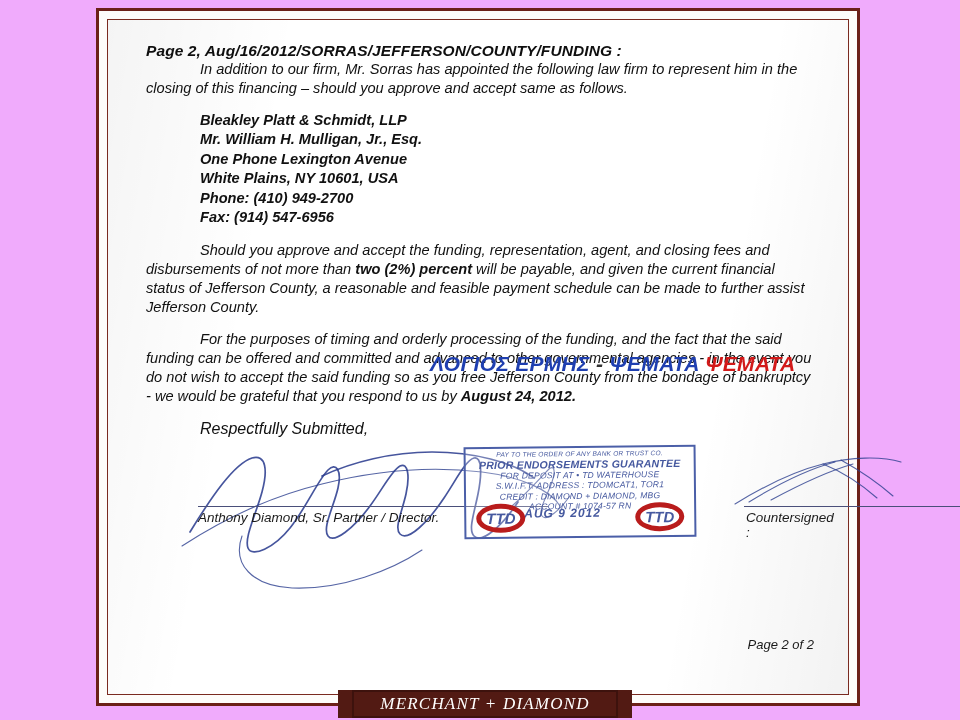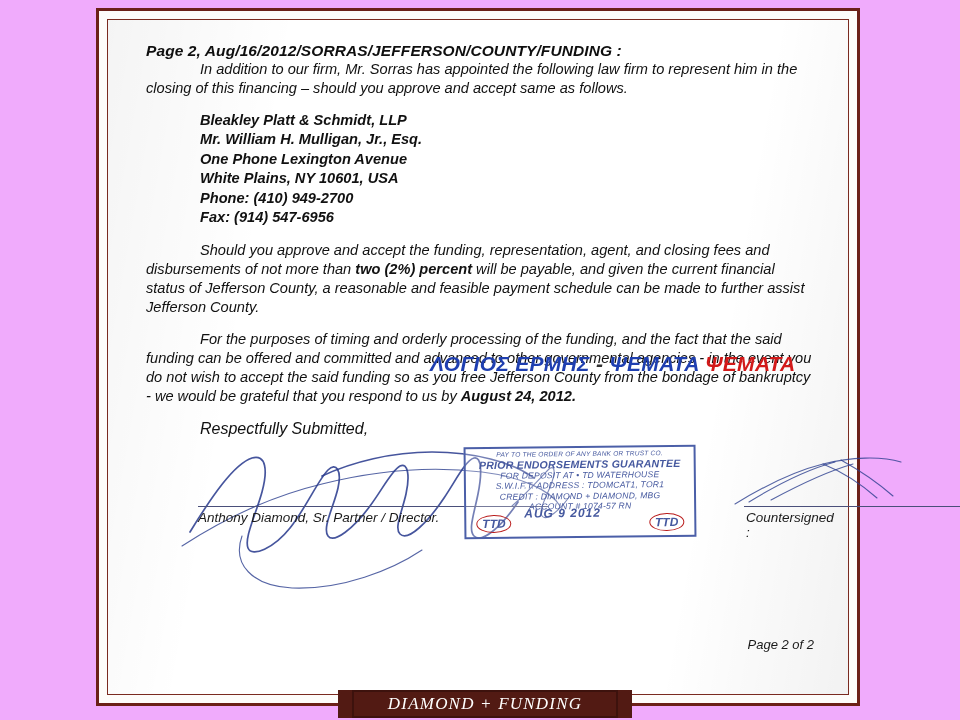--- a/index.html
+++ b/index.html
@@ -163,24 +163,24 @@
     left: 58px;
     top: 58px;
     font-size: 12px;
     font-weight: bold;
     color: #46599f;
     letter-spacing: 1px;
   }
   .ttd {
     position: absolute;
     bottom: 4px;
-    font-size: 12px;
+    font-size: 15px;
     font-weight: bold;
     color: #46599f;
-    border: 1px solid #b91c1c;
+    border: 5px solid #b91c1c;
     border-radius: 50%;
     padding: 1px 5px;
   }
   #ttd-left { left: 10px; }
   #ttd-right { right: 10px; }
 
   
   #overlay-text {
     position: absolute;
     left: 430px;
@@ -306,16 +306,16 @@
     </div>
   </div>
 
   <div id="overlay-text">
     <span class="blue">ΛΟΓΙΟΣ ΕΡΜΗΣ</span><span class="dash"> - </span><span class="blue">ΨΕΜΑΤΑ </span><span class="red">ΨΕΜΑΤΑ</span>
   </div>
 
   <div id="logo-bar-l"></div>
   <div id="logo-bar-r"></div>
   <div id="logo-bar">
-    <div id="logo-text">DIAMOND + FUNDING</div>
+    <div id="logo-text">MERCHANT + DIAMOND</div>
   </div>
 
 </div>
 
 </body></html>

